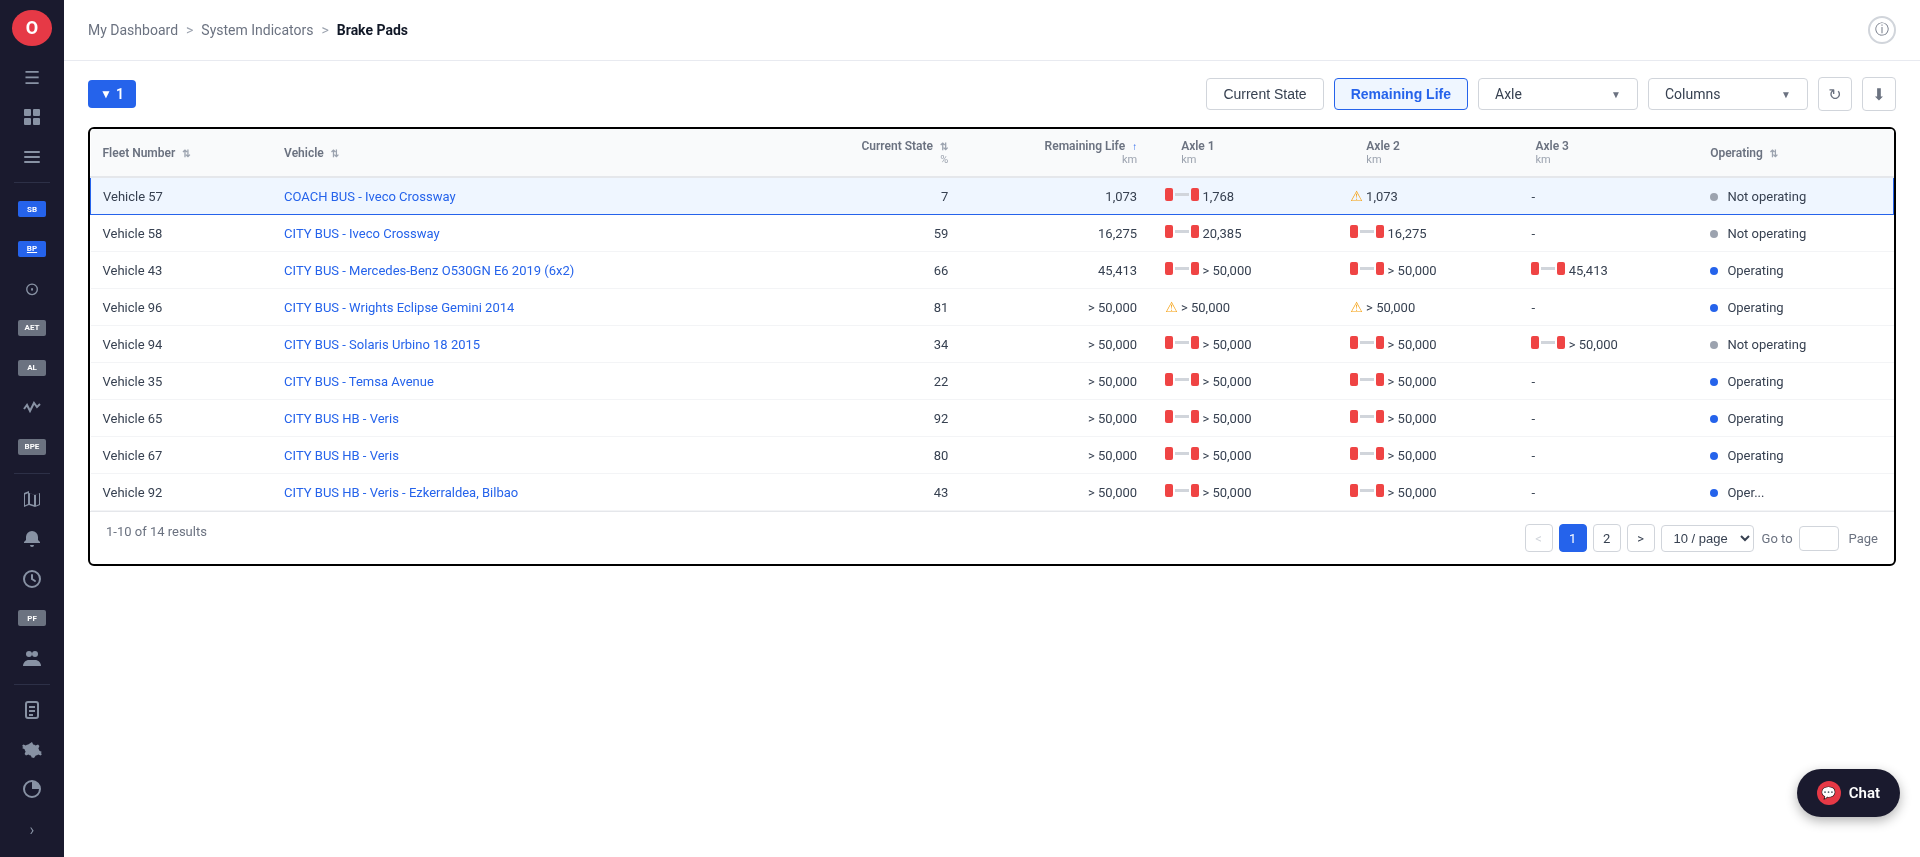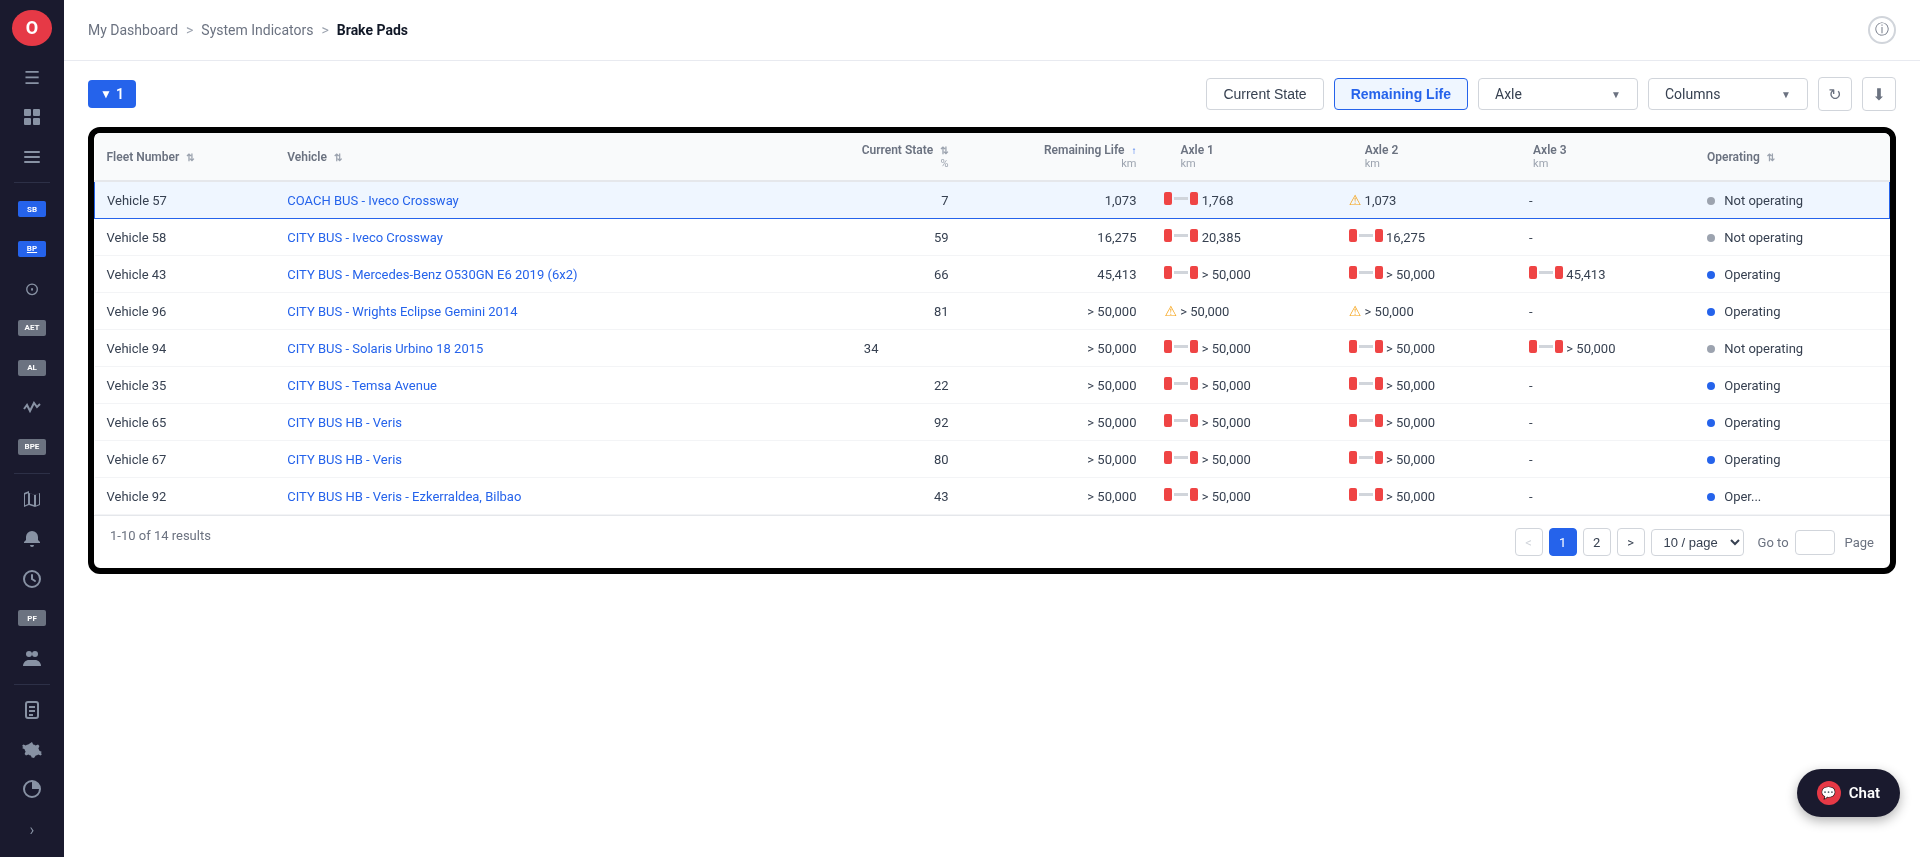--- a/index.html
+++ b/index.html
@@ -32,21 +32,21 @@
     .filter-badge { background: #2563eb; color: white; border-radius: 4px; padding: 6px 12px; font-size: 14px; font-weight: 600; display: flex; align-items: center; gap: 4px; cursor: pointer; }
     .filter-badge .filter-icon { font-size: 12px; }
     .spacer { flex: 1; }
     .view-btn { padding: 7px 16px; border: 1px solid #d1d5db; background: #fff; border-radius: 4px; font-size: 14px; color: #374151; cursor: pointer; }
     .view-btn.active { border-color: #2563eb; color: #2563eb; background: #eff6ff; font-weight: 600; }
     .dropdown-btn { padding: 7px 16px; border: 1px solid #d1d5db; background: #fff; border-radius: 4px; font-size: 14px; color: #374151; cursor: pointer; display: flex; align-items: center; gap: 6px; min-width: 160px; }
     .dropdown-btn .chevron { font-size: 10px; color: #6b7280; }
     .icon-btn { width: 34px; height: 34px; border: 1px solid #d1d5db; background: #fff; border-radius: 4px; display: flex; align-items: center; justify-content: center; color: #6b7280; cursor: pointer; font-size: 16px; }
 
     
-    .table-container { background: #fff; border: 6px solid #000000; border-radius: 12px; overflow: hidden; }
+    .table-container { background: #fff; border: 2px solid #000000; border-radius: 6px; overflow: hidden; }
     table { width: 100%; border-collapse: collapse; font-size: 13px; }
     thead tr { background: #f9fafb; border-bottom: 2px solid #e5e7eb; }
     th { padding: 10px 12px; text-align: left; color: #6b7280; font-weight: 600; font-size: 12px; white-space: nowrap; }
     th.sortable { cursor: pointer; }
     th .sort-icon { color: #9ca3af; margin-left: 4px; font-size: 10px; }
     th .sort-icon.active { color: #2563eb; }
     th .unit { display: block; font-weight: 400; font-size: 11px; color: #9ca3af; }
     tbody tr { border-bottom: 1px solid #f3f4f6; }
     tbody tr.selected { background: #eff6ff; border: 1px solid #2563eb; }
     td { padding: 10px 12px; color: #374151; vertical-align: middle; }
@@ -58,21 +58,21 @@
     .status-not-operating { background: #9ca3af; }
 
     
     .pagination { display: flex; align-items: flex-start; padding: 12px 16px; border-top: 1px solid #e5e7eb; font-size: 13px; color: #6b7280; }
     .pagination-info { flex: 1; }
     .pagination-controls { display: flex; align-items: center; gap: 6px; }
     .page-btn { width: 28px; height: 28px; display: flex; align-items: center; justify-content: center; border: 1px solid #d1d5db; border-radius: 4px; cursor: pointer; font-size: 13px; color: #374151; background: #fff; }
     .page-btn.active { background: #2563eb; color: white; border-color: #2563eb; }
     .page-btn.disabled { color: #d1d5db; cursor: default; }
     .per-page-select { border: 1px solid #d1d5db; border-radius: 4px; padding: 4px 8px; font-size: 13px; color: #374151; background: #fff; cursor: pointer; }
-    .goto-label { margin-left: 8px; }
+    .goto-label { margin-left: 2px; }
     .goto-input { width: 40px; border: 1px solid #d1d5db; border-radius: 4px; padding: 4px; font-size: 13px; text-align: center; }
     .page-label { margin-left: 4px; }
 
     
     .sb-label { width: 28px; height: 16px; background: #2563eb; border-radius: 2px; display: flex; align-items: center; justify-content: center; color: white; font-size: 8px; font-weight: bold; }
     .bp-label { background: #2563eb; text-decoration: underline; }
     .aet-label { background: #6b7280; }
     .al-label { background: #6b7280; }
     .bpe-label { background: #6b7280; }
     .pf-label { background: #6b7280; }
@@ -321,21 +321,21 @@
     <td style="padding-left:16px"><span style="color:#f59e0b;font-size:14px">⚠</span> <span>&gt; 50,000</span></td>
     <td>-</td>
     <td>
       <span class="status-dot status-operating"></span>
       <span>Operating</span>
     </td>
   </tr>
             <tr>
     <td>Vehicle 94</td>
     <td class="vehicle-name">CITY BUS - Solaris Urbino 18 2015</td>
-    <td style="text-align:center">34</td>
+    <td style="text-align:right">34</td>
     <td style="text-align:right">&gt; 50,000</td>
     <td style="padding-left:16px"><span style="display:inline-flex;align-items:center;gap:2px">
       <span style="display:inline-block;width:8px;height:13px;background:#ef4444;border-radius:2px"></span>
       <span style="display:inline-block;width:14px;height:3px;background:#d1d5db"></span>
       <span style="display:inline-block;width:8px;height:13px;background:#ef4444;border-radius:2px"></span>
     </span> <span>&gt; 50,000</span></td>
     <td style="padding-left:16px"><span style="display:inline-flex;align-items:center;gap:2px">
       <span style="display:inline-block;width:8px;height:13px;background:#ef4444;border-radius:2px"></span>
       <span style="display:inline-block;width:14px;height:3px;background:#d1d5db"></span>
       <span style="display:inline-block;width:8px;height:13px;background:#ef4444;border-radius:2px"></span>

